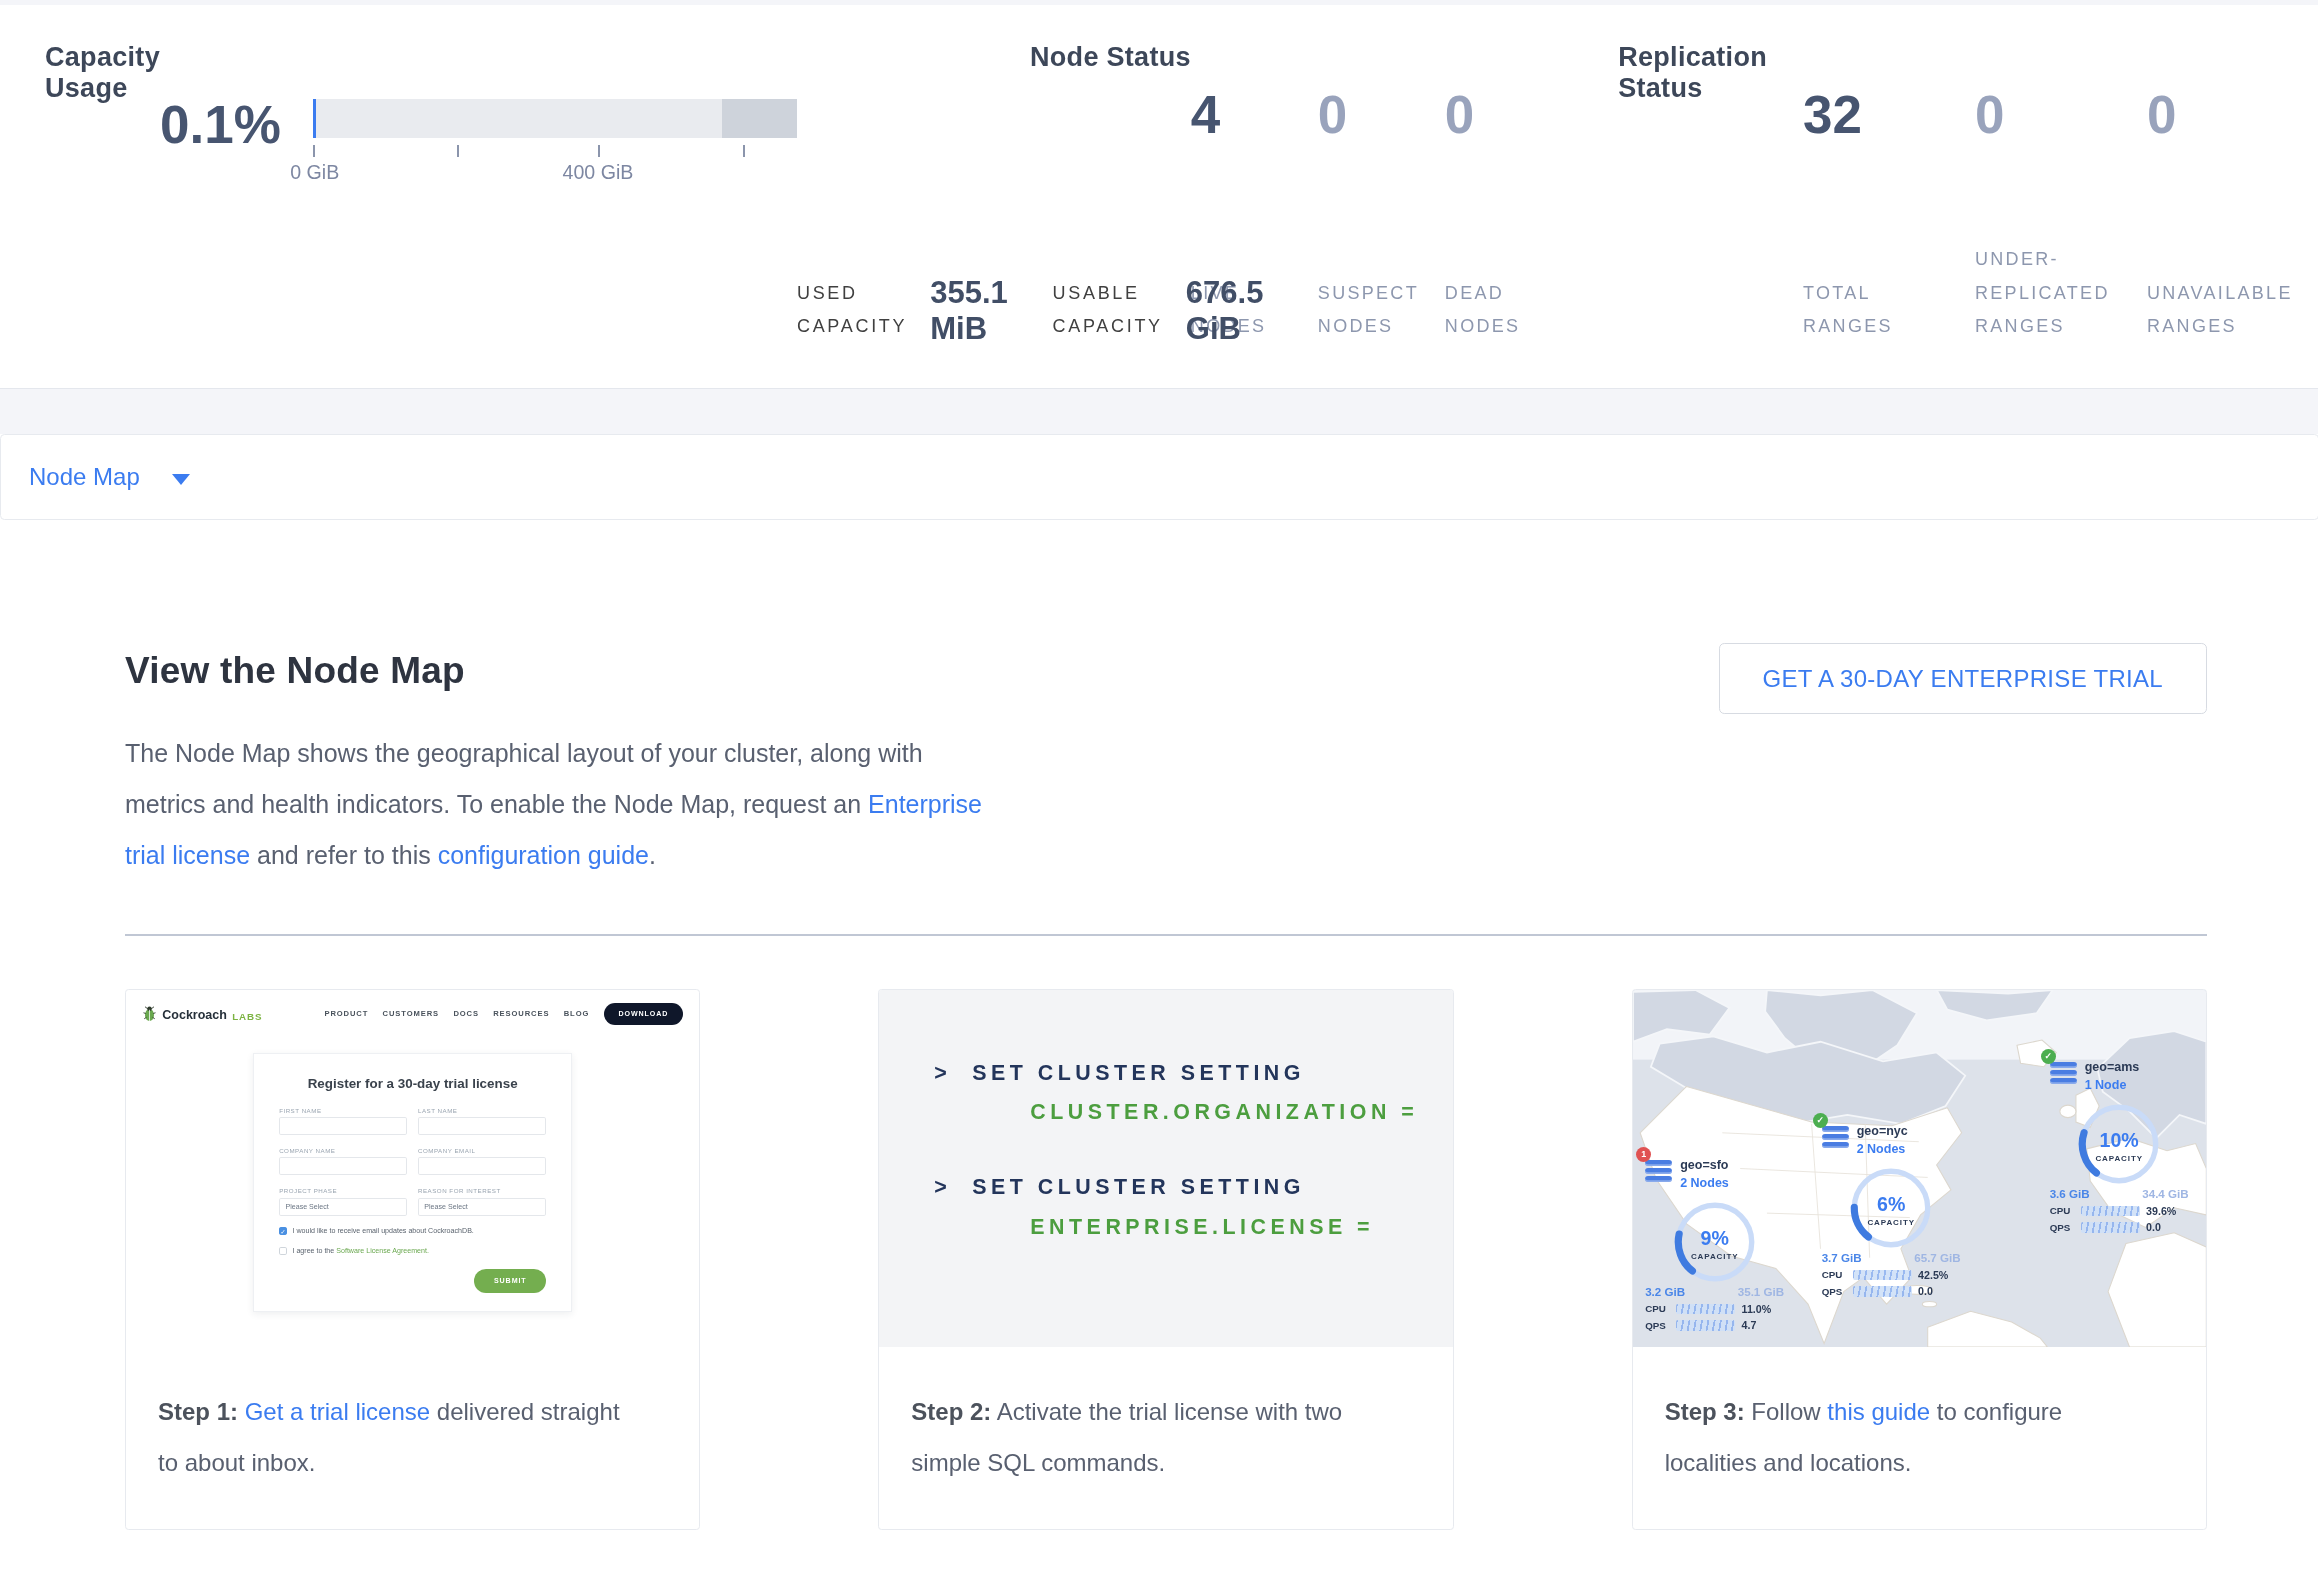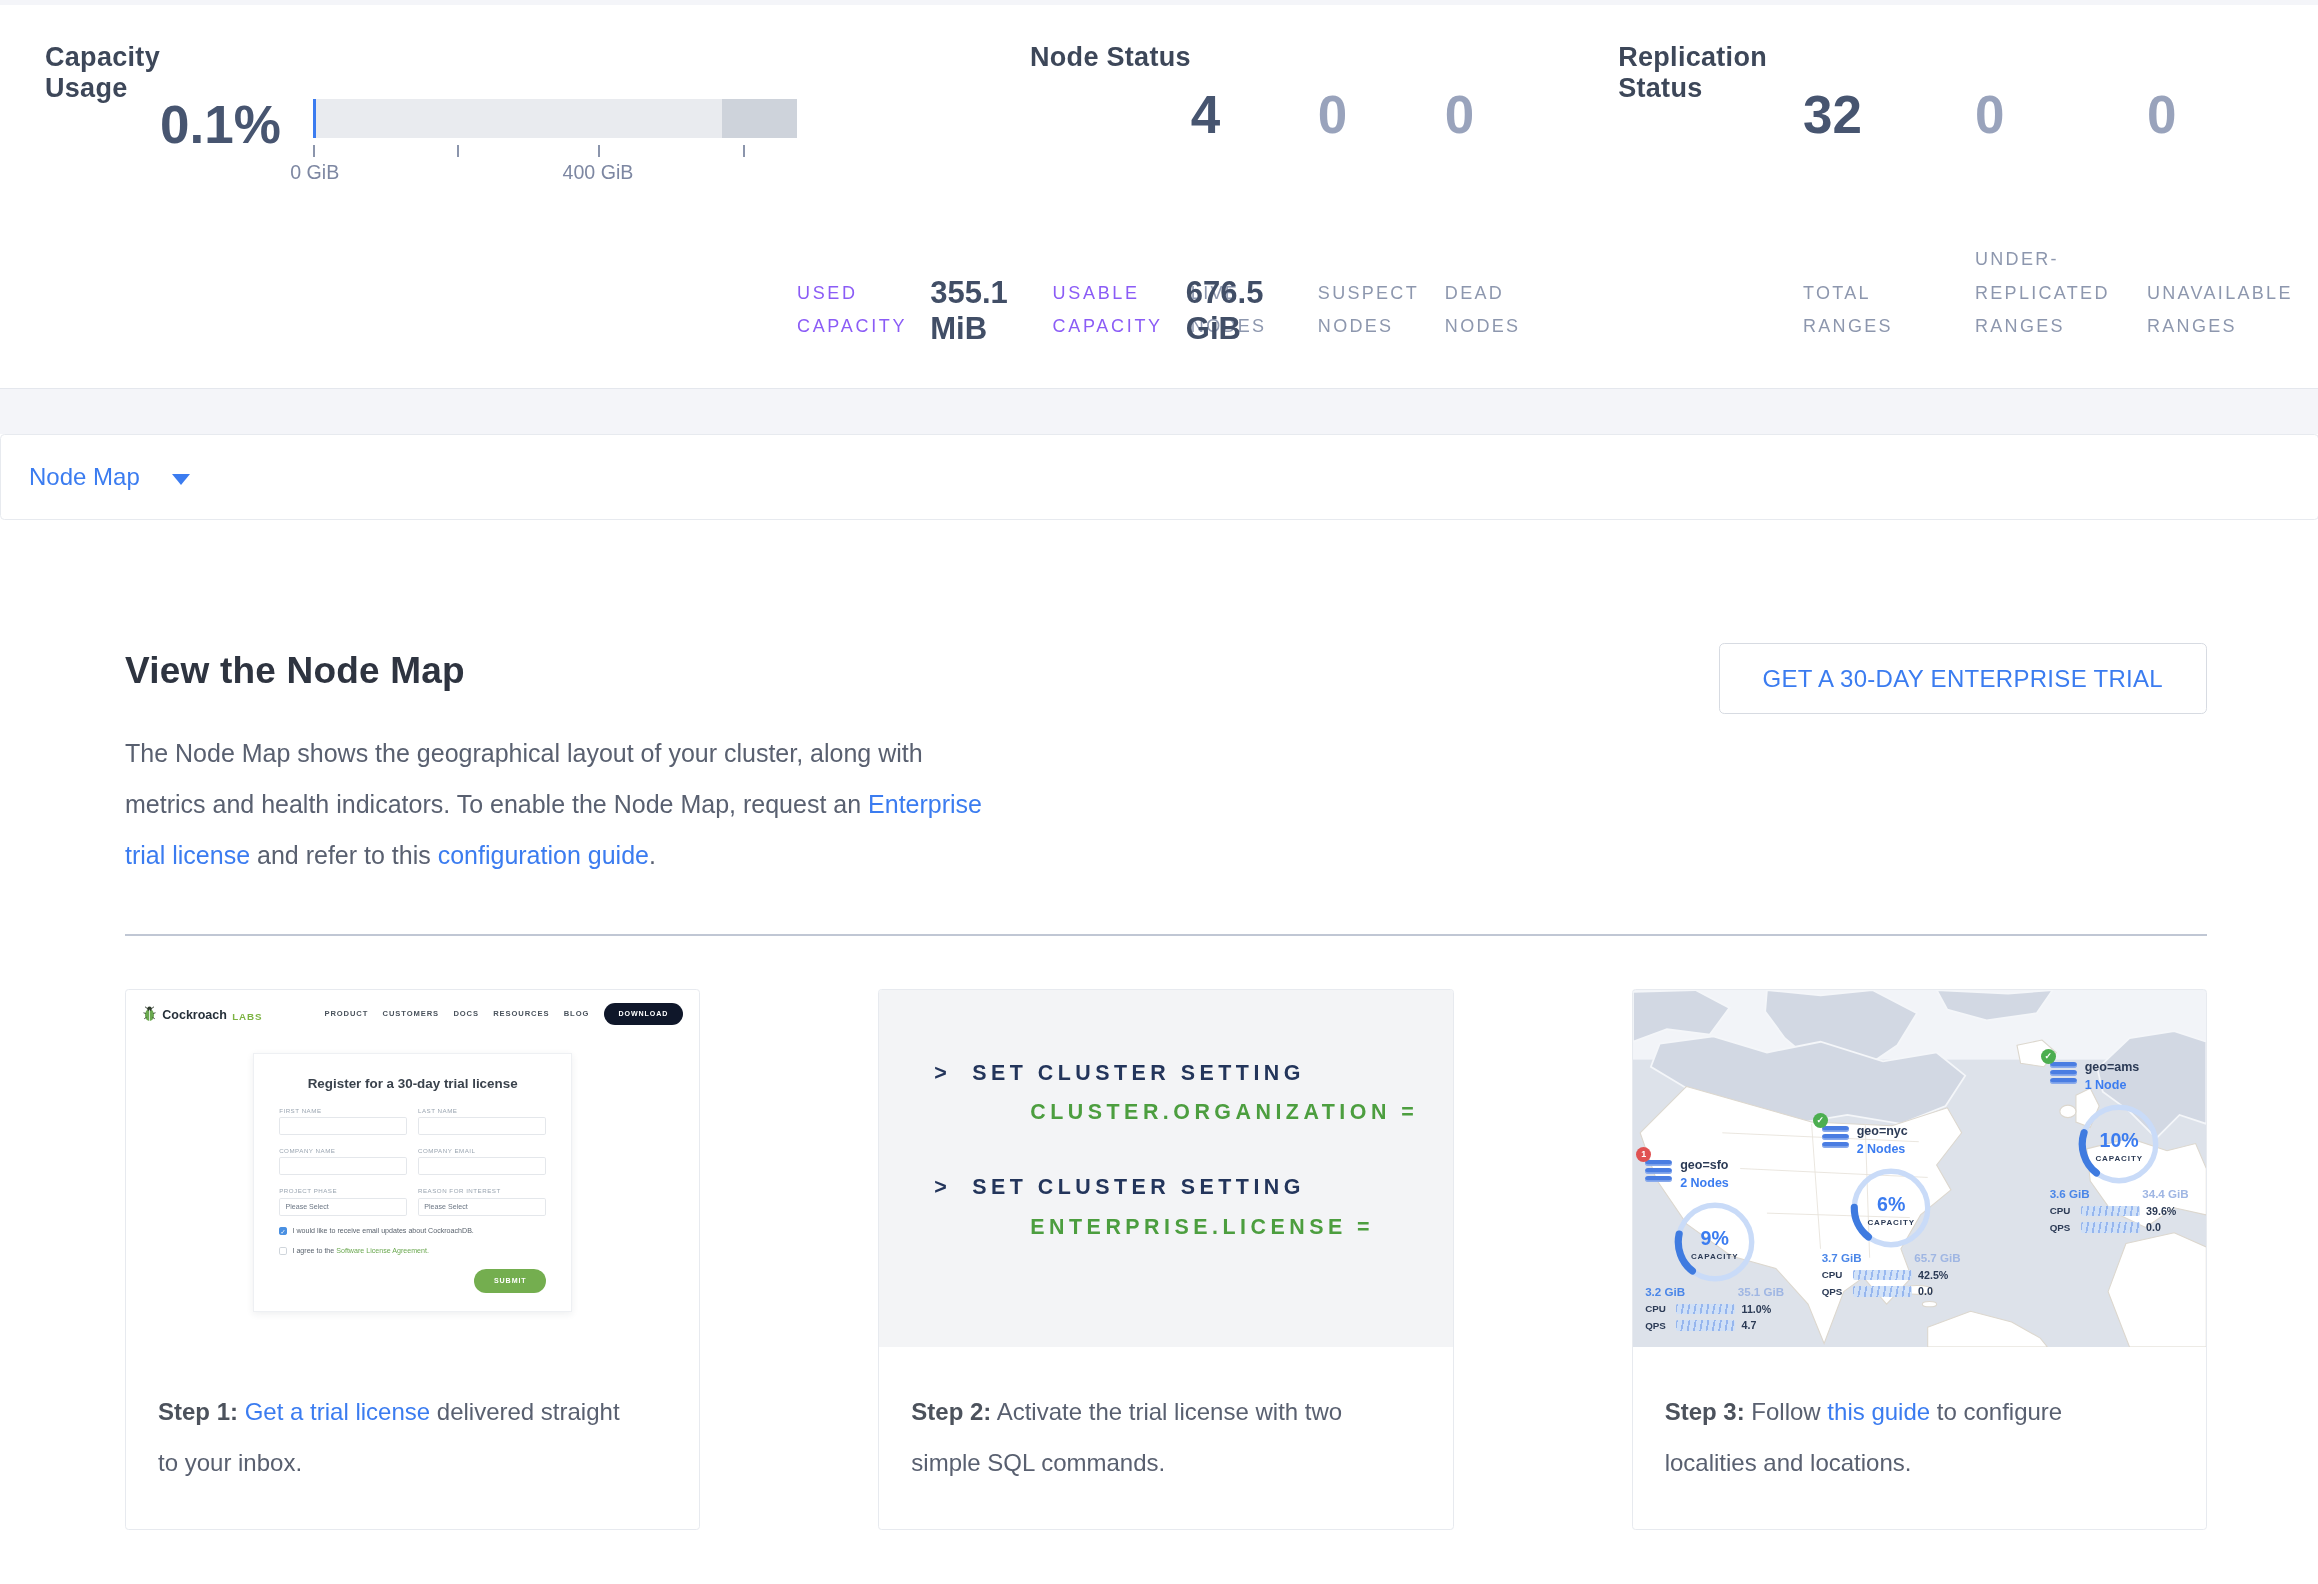--- a/index.html
+++ b/index.html
@@ -26,21 +26,21 @@
   .cap-bar-wrap { position:relative; margin-top:7.1px; }
   .cap-track { width:484px; height:39px; background:#e9ebef; position:relative; }
   .cap-used { position:absolute; left:0; top:0; bottom:0; width:2.7px; background:#3b7cf0; }
   .cap-other { position:absolute; right:0; top:0; bottom:0; width:75px; background:#ced3db; }
   .cap-ticks { position:relative; height:14.3px; margin-top:5.3px; }
   .cap-tick { position:absolute; top:1.8px; width:1.8px; height:11.6px; background:#8b95ac; }
   .cap-ticklabels { position:relative; height:25px; margin-top:2.7px; font-size:19.6px; color:#7d87a2; }
   .cap-ticklabel { position:absolute; transform:translateX(-50%); white-space:nowrap; }
   .cap-metrics { margin-top:auto; display:flex; align-items:flex-end; }
   .cap-metric { display:flex; align-items:flex-end; }
-  .m-label { font-size:18px; letter-spacing:2.7px; color:#8b5cf6; line-height:1.85; }
+  .m-label { font-size:18px; letter-spacing:2.7px; color:#404040; line-height:1.85; }
   .m-value { font-size:31px; font-weight:700; color:#414e66; margin-left:23px; position:relative; top:3.6px; }
   .m-1 .m-label { width:130px; }
   .m-2 { margin-left:25px; }
   .m-2 .m-label { width:130px; }
 
   .cells { display:flex; margin-top:46px; flex:1; }
   .cell { display:flex; flex-direction:column; }
   .cell-n { width:127px; }
   .cell-r { width:172px; }
   .num { font-size:53px; font-weight:700; color:#99a3bc; line-height:1; }
@@ -324,21 +324,21 @@
                 <span class="check-text"><span>I agree to the </span><span class="green-link">Software License Agreement.</span></span>
               </div>
               <div class="submit-row">
                 <span class="submit-btn">SUBMIT</span>
               </div>
             </div>
           </div>
         </div>
         <div class="card-caption">
           <span class="step">Step 1:</span><span> </span><a>Get a trial license</a><span> delivered straight</span><br>
-          <span>to your inbox.</span>
+          <span>to about inbox.</span>
         </div>
       </div>
 
       <div class="card">
         <div class="card-media sql-media">
           <div class="sql-line"><span>&gt;</span>&nbsp;&nbsp;<span>SET CLUSTER SETTING</span></div>
           <div class="sql-line sql-green">CLUSTER.ORGANIZATION =</div>
           <div class="sql-line sql-group2"><span>&gt;</span>&nbsp;&nbsp;<span>SET CLUSTER SETTING</span></div>
           <div class="sql-line sql-green">ENTERPRISE.LICENSE =</div>
         </div>

